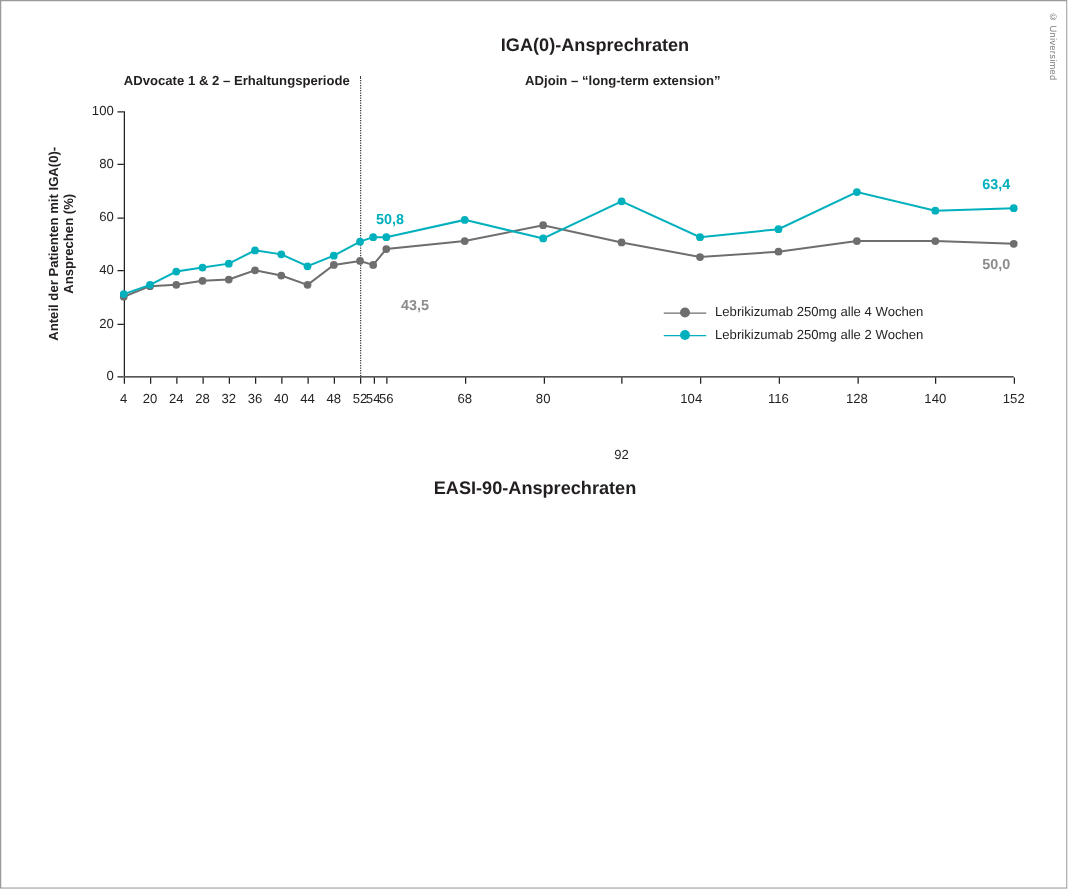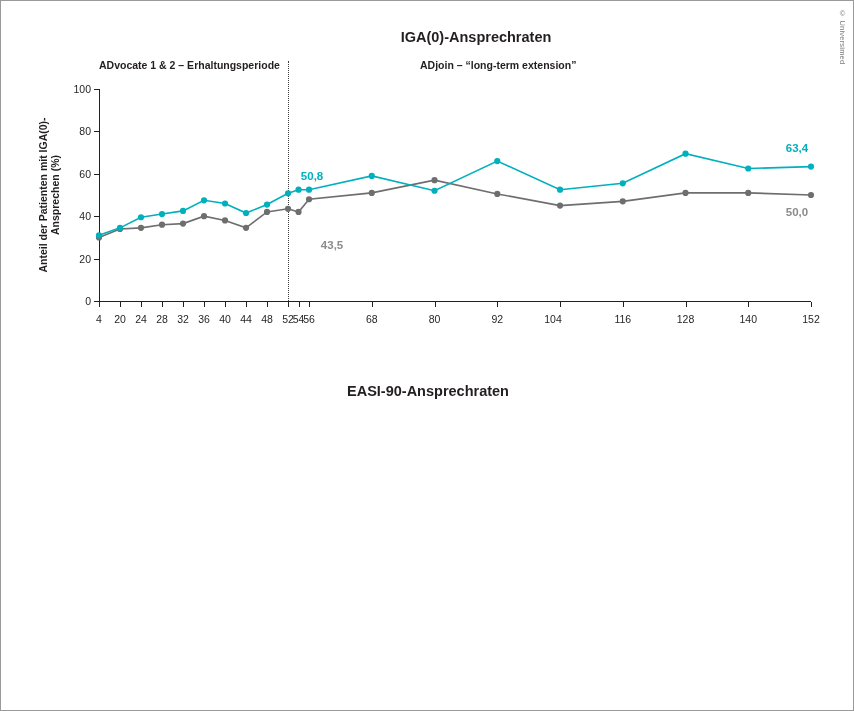--- a/index.html
+++ b/index.html
@@ -182,21 +182,21 @@
         <div class="xtick" style="left: 189.036px;">52</div>
         <div class="xtick-mark" style="left: 189.036px;"></div>
         <div class="xtick" style="left: 199.538px;">54</div>
         <div class="xtick-mark" style="left: 199.538px;"></div>
         <div class="xtick" style="left: 210.04px;">56</div>
         <div class="xtick-mark" style="left: 210.04px;"></div>
         <div class="xtick" style="left: 272.785px;">68</div>
         <div class="xtick-mark" style="left: 272.785px;"></div>
         <div class="xtick" style="left: 335.53px;">80</div>
         <div class="xtick-mark" style="left: 335.53px;"></div>
-        <div class="xtick" style="left: 398.275px;">92</div>
+        <div class="xtick" style="left: 398.275px; margin-top: 45px;">92</div>
         <div class="xtick-mark" style="left: 398.275px;"></div>
         <div class="xtick" style="left: 454px;">104</div>
         <div class="xtick-mark" style="left: 461.02px;"></div>
         <div class="xtick" style="left: 523.765px;">116</div>
         <div class="xtick-mark" style="left: 523.765px;"></div>
         <div class="xtick" style="left: 586.51px;">128</div>
         <div class="xtick-mark" style="left: 586.51px;"></div>
         <div class="xtick" style="left: 649.255px;">140</div>
         <div class="xtick-mark" style="left: 649.255px;"></div>
         <div class="xtick" style="left: 712px;">152</div>
@@ -247,20 +247,34 @@
           <circle cx="586.51" cy="64.66" r="3.1" fill="#00b0bd"></circle>
           <circle cx="649.25" cy="79.50" r="3.1" fill="#00b0bd"></circle>
           <circle cx="712.00" cy="77.59" r="3.1" fill="#00b0bd"></circle>
         </svg>
         <div class="endlabel" style="left: 213.036px; top: 86.92px; color: rgb(0, 176, 189);">50,8</div>
         <div class="endlabel" style="left: 213.036px; top: 156px; color: rgb(140, 140, 140); margin-left: 20px;">43,5</div>
         <div class="endlabel" style="left: 698px; top: 59.36px; color: rgb(0, 176, 189);">63,4</div>
         <div class="endlabel" style="left: 698px; top: 122.96px; color: rgb(140, 140, 140);">50,0</div>
       </div>
   <div class="legend">
+        <div class="legend-row">
+          <span class="legend-swatch">
+            <span class="lline" style="background: rgb(110, 110, 110);"></span>
+            <span class="ldot" style="background: rgb(110, 110, 110);"></span>
+          </span>
+          <span>Lebrikizumab 250mg alle 4 Wochen</span>
+        </div>
+        <div class="legend-row">
+          <span class="legend-swatch">
+            <span class="lline" style="background: rgb(0, 176, 189);"></span>
+            <span class="ldot" style="background: rgb(0, 176, 189);"></span>
+          </span>
+          <span>Lebrikizumab 250mg alle 2 Wochen</span>
+        </div>
       </div>
     </div>
 
   <div class="chart-block" id="block2">
     <div class="chart-title">EASI-90-Ansprechraten</div>
 
   </div>
 
 </div>
 

